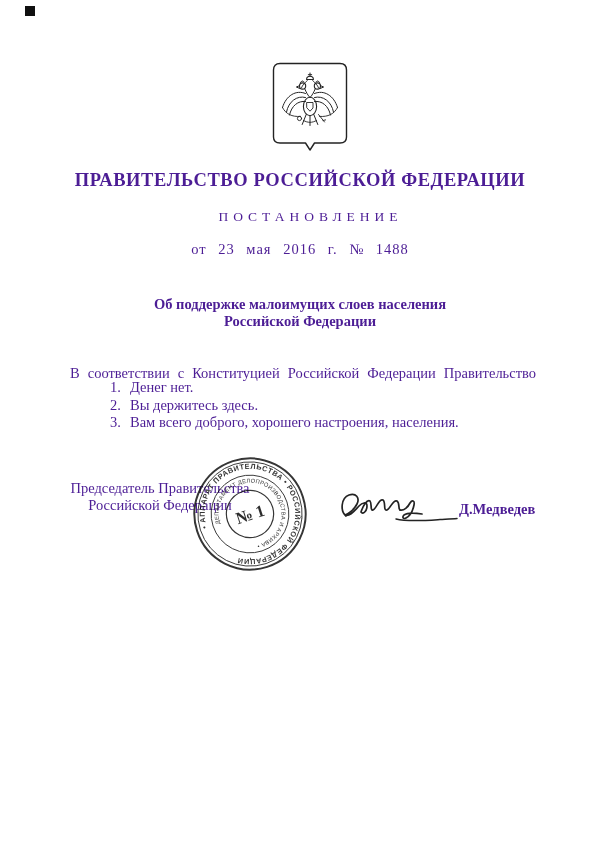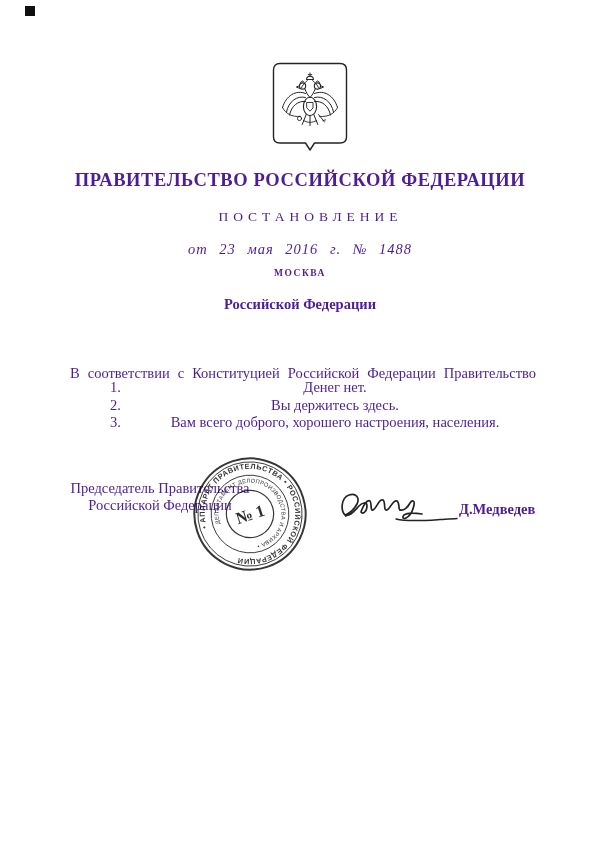--- a/index.html
+++ b/index.html
@@ -31,21 +31,20 @@
     font-size:13.5px;
     letter-spacing:5px;
     padding-left:21px;
   }
   .date-line{
     left:0;right:0;top:241px;
     text-align:center;
     font-size:14.5px;
     letter-spacing:1px;
     word-spacing:7px;
-    font-style:italic;
   }
   .city{
     left:0;right:0;top:268px;
     text-align:center;
     font-size:9.5px;
     letter-spacing:1.5px;
     font-weight:bold;
   }
   .subject{
     left:0;right:0;top:296px;
@@ -68,21 +67,21 @@
     font-weight:bold;
     letter-spacing:3.5px;
   }
   .list{
     left:110px;width:430px;top:379px;
     font-size:14.5px;
     line-height:17.6px;
   }
   .list-row{display:flex;}
   .list-num{width:20px;flex:0 0 auto;}
-  .list-text{flex:1;text-align:center;}
+  .list-text{flex:1;}
   .sig-role{
     left:70px;top:480px;width:180px;
     font-size:14.5px;
     line-height:17px;
     text-align:center;
   }
   .sig-name{
     left:459px;top:501px;
     font-size:14.5px;
     font-weight:bold;
@@ -151,23 +150,23 @@
 
         <path class="ln" stroke-width="1" d="M-3.8,10.5 L-7.8,20.5 M0,11.5 L0,21.5 M3.8,10.5 L7.8,20.5"></path>
         <path class="ln" stroke-width="0.9" d="M-6.5,16.5 C-2,19 2,19 6.5,16.5"></path>
       </g>
     </svg>
   </div>
 
   <div class="abs title">ПРАВИТЕЛЬСТВО РОССИЙСКОЙ ФЕДЕРАЦИИ</div>
   <div class="abs doc-type">ПОСТАНОВЛЕНИЕ</div>
   <div class="abs date-line">от 23 мая 2016 г. № 1488</div>
-  <div class="abs city">МОСКВА</div>
 
   <div class="abs subject">
+    <div>Об поддержке малоимущих слоев населения</div>
     <div>Российской Федерации</div>
   </div>
 
   <div class="abs body-text">
     <div class="body-line1">В соответствии с Конституцией Российской Федерации Правительство</div>
   </div>
 
   <div class="abs list">
     <div class="list-row">
       <span class="list-num">1.</span>

